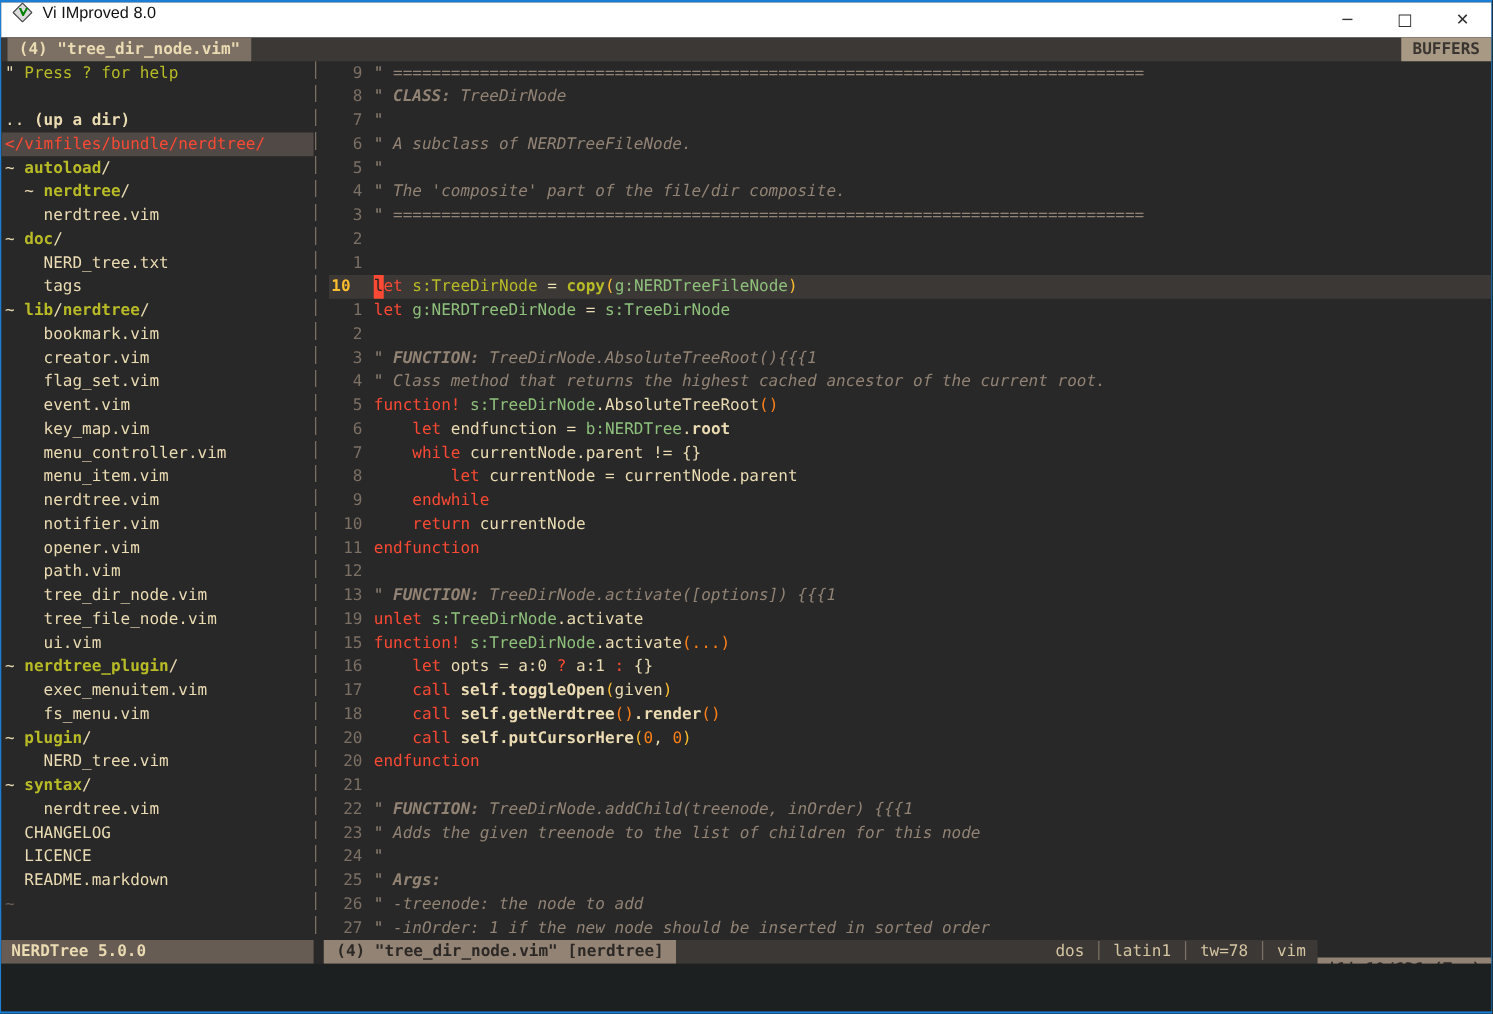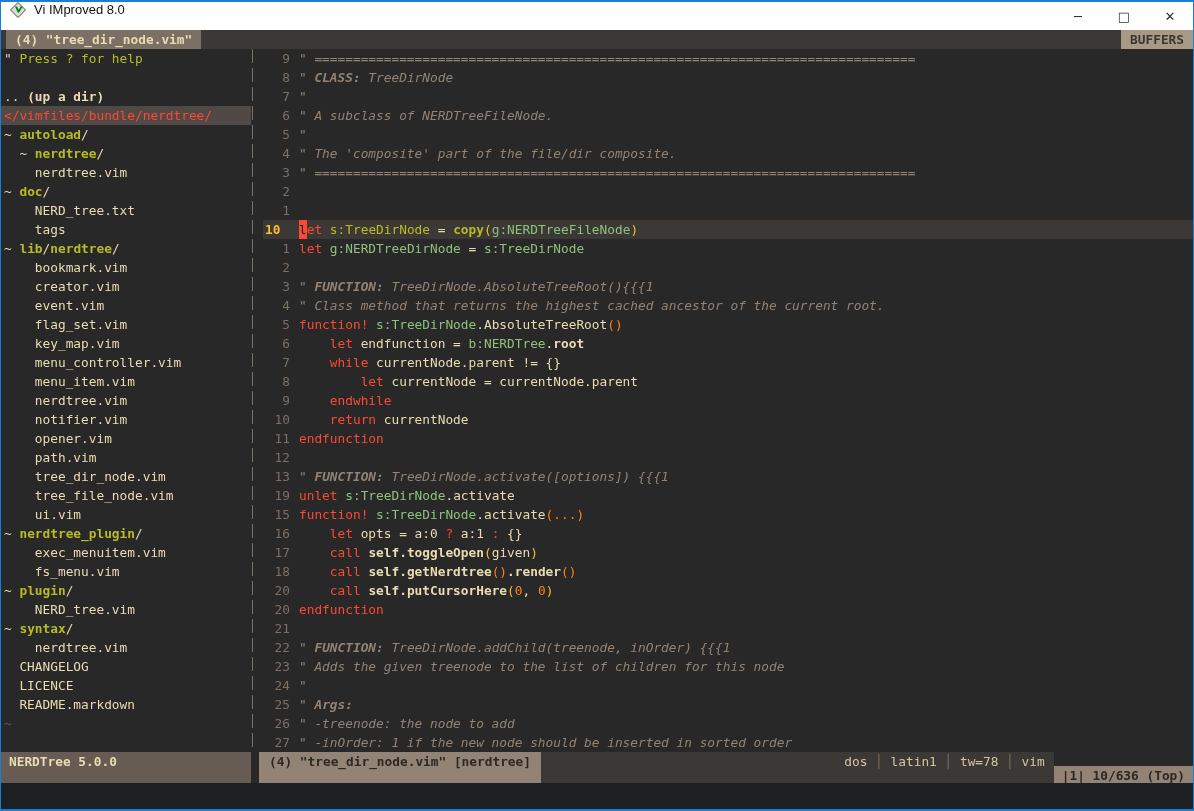--- a/index.html
+++ b/index.html
@@ -44,21 +44,21 @@
   .tk-y{color:var(--yellow)}
   .tk-o{color:var(--orange)}
   .tk-c{color:var(--comment);font-style:italic}
   .tk-cb{color:var(--comment);font-style:italic;font-weight:bold}
   .tk-cur{background:var(--red);color:#1d2021}
   .tk-dir{color:var(--green);font-weight:bold}
   .tk-help{color:var(--green)}
   .tk-red{color:var(--red)}
   .tk-dim{color:#665c54}
   
-  .statusline{height:31px;flex:none;display:flex;font-size:12.8px;line-height:20px;white-space:pre;}
+  .statusline{height:19px;flex:none;display:flex;font-size:12.8px;line-height:20px;white-space:pre;}
   .seg-nc{width:250px;flex:none;box-sizing:border-box;background:var(--status_nc_bg);
           color:var(--fg);font-weight:bold;padding-left:8px;}
   .seg-gap{width:8px;flex:none;background:var(--bg);}
   .seg-file{background:var(--status_bg);color:#2b2826;font-weight:bold;padding:0 10px;}
   .seg-mid{flex:1;background:var(--tabfill_bg);color:#d5c4a1;text-align:right;padding-right:9px;}
   .seg-mid .sep{color:var(--linenr);}
   .seg-right{background:var(--status_bg);color:#2b2826;font-weight:bold;padding:0 8px;flex:none;margin-top:14px;}
   
   .cmdline{flex:1;background:var(--cmd_bg);}
 </style>
@@ -93,22 +93,22 @@
         <div class="row hl-root"><span class="tk-red">&lt;/vimfiles/bundle/nerdtree/</span></div>
         <div class="row"><span class="tk-t">~ </span><span class="tk-dir">autoload</span><span class="tk-t">/</span></div>
         <div class="row"><span class="tk-t">  ~ </span><span class="tk-dir">nerdtree</span><span class="tk-t">/</span></div>
         <div class="row"><span class="tk-t">    nerdtree.vim</span></div>
         <div class="row"><span class="tk-t">~ </span><span class="tk-dir">doc</span><span class="tk-t">/</span></div>
         <div class="row"><span class="tk-t">    NERD_tree.txt</span></div>
         <div class="row"><span class="tk-t">    tags</span></div>
         <div class="row"><span class="tk-t">~ </span><span class="tk-dir">lib</span><span class="tk-t">/</span><span class="tk-dir">nerdtree</span><span class="tk-t">/</span></div>
         <div class="row"><span class="tk-t">    bookmark.vim</span></div>
         <div class="row"><span class="tk-t">    creator.vim</span></div>
+        <div class="row"><span class="tk-t">    flag_set.vim</span></div>
         <div class="row"><span class="tk-t">    event.vim</span></div>
-        <div class="row"><span class="tk-t">    flag_set.vim</span></div>
         <div class="row"><span class="tk-t">    key_map.vim</span></div>
         <div class="row"><span class="tk-t">    menu_controller.vim</span></div>
         <div class="row"><span class="tk-t">    menu_item.vim</span></div>
         <div class="row"><span class="tk-t">    nerdtree.vim</span></div>
         <div class="row"><span class="tk-t">    notifier.vim</span></div>
         <div class="row"><span class="tk-t">    opener.vim</span></div>
         <div class="row"><span class="tk-t">    path.vim</span></div>
         <div class="row"><span class="tk-t">    tree_dir_node.vim</span></div>
         <div class="row"><span class="tk-t">    tree_file_node.vim</span></div>
         <div class="row"><span class="tk-t">    ui.vim</span></div>

